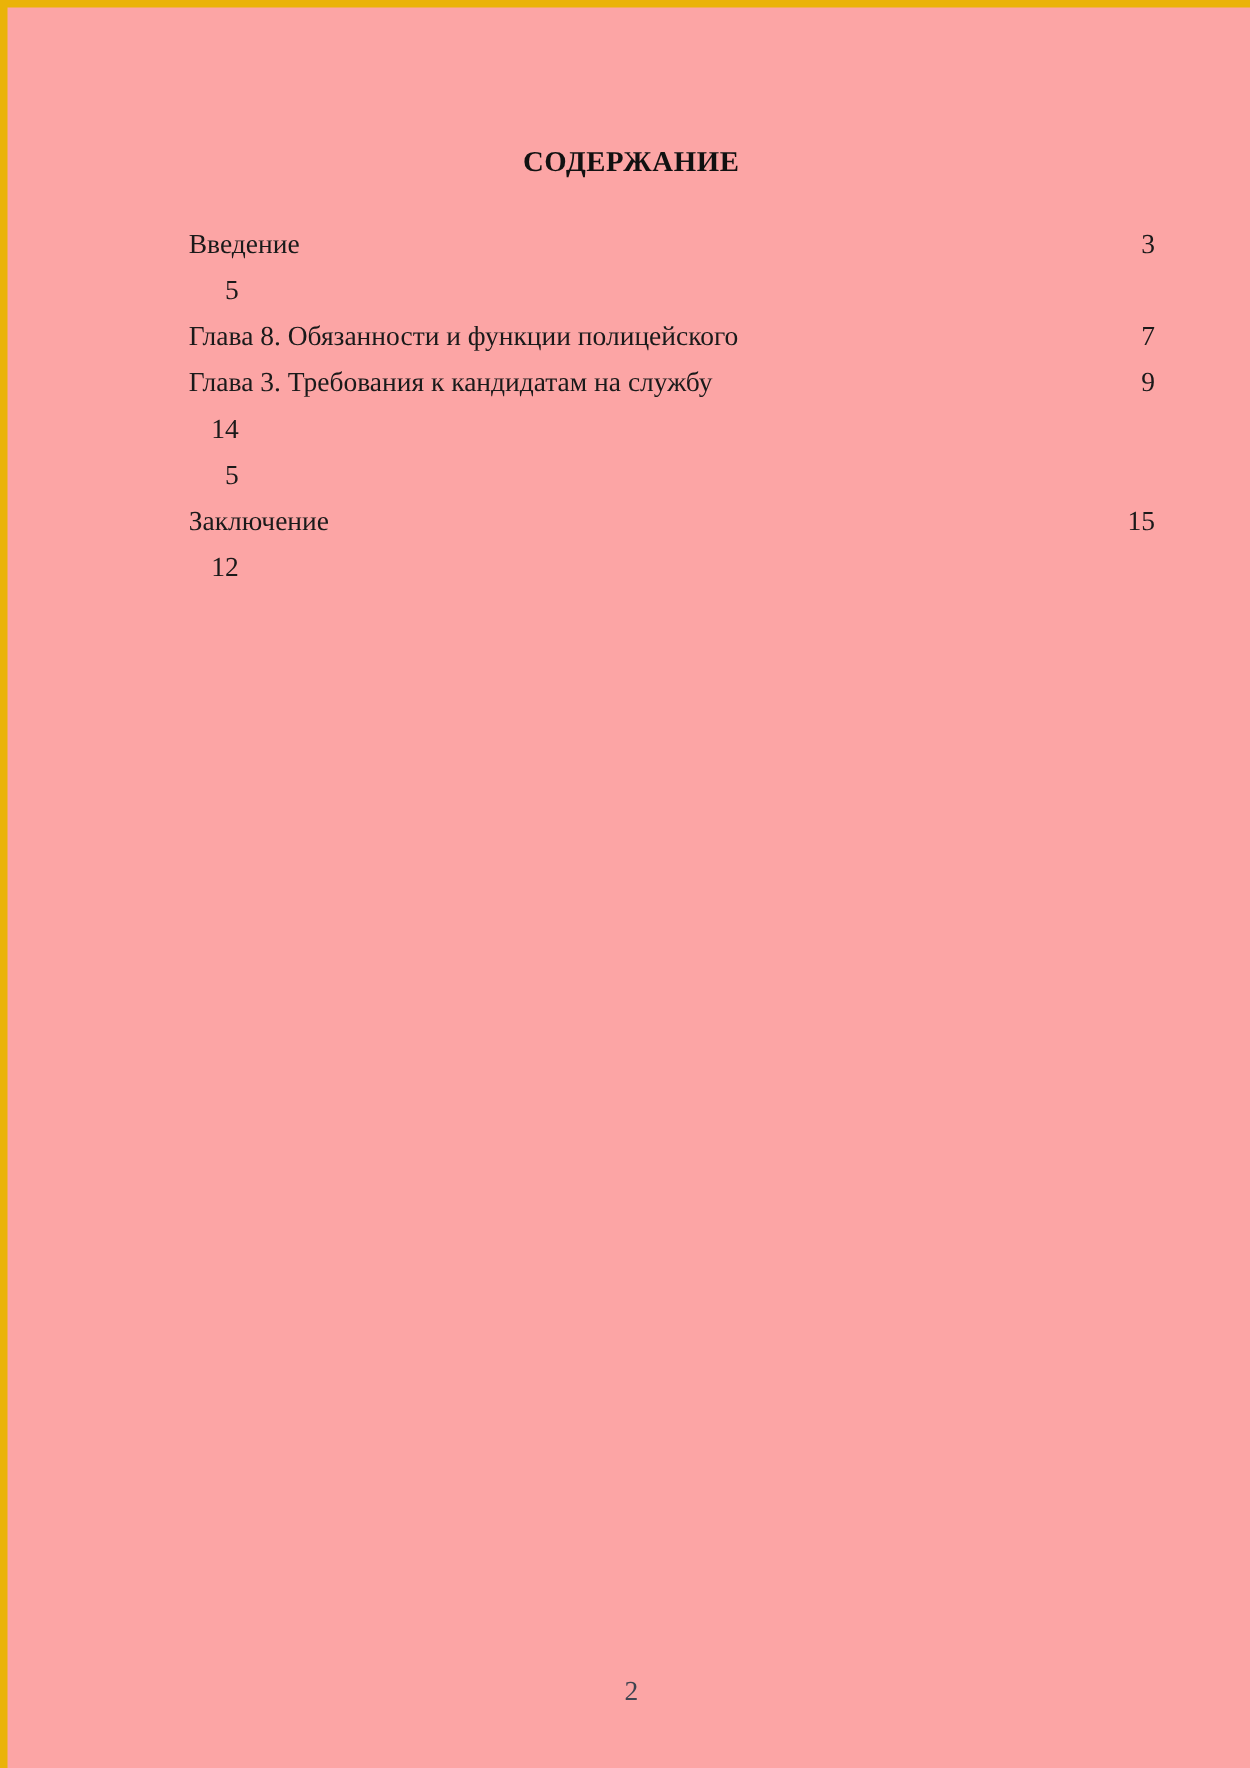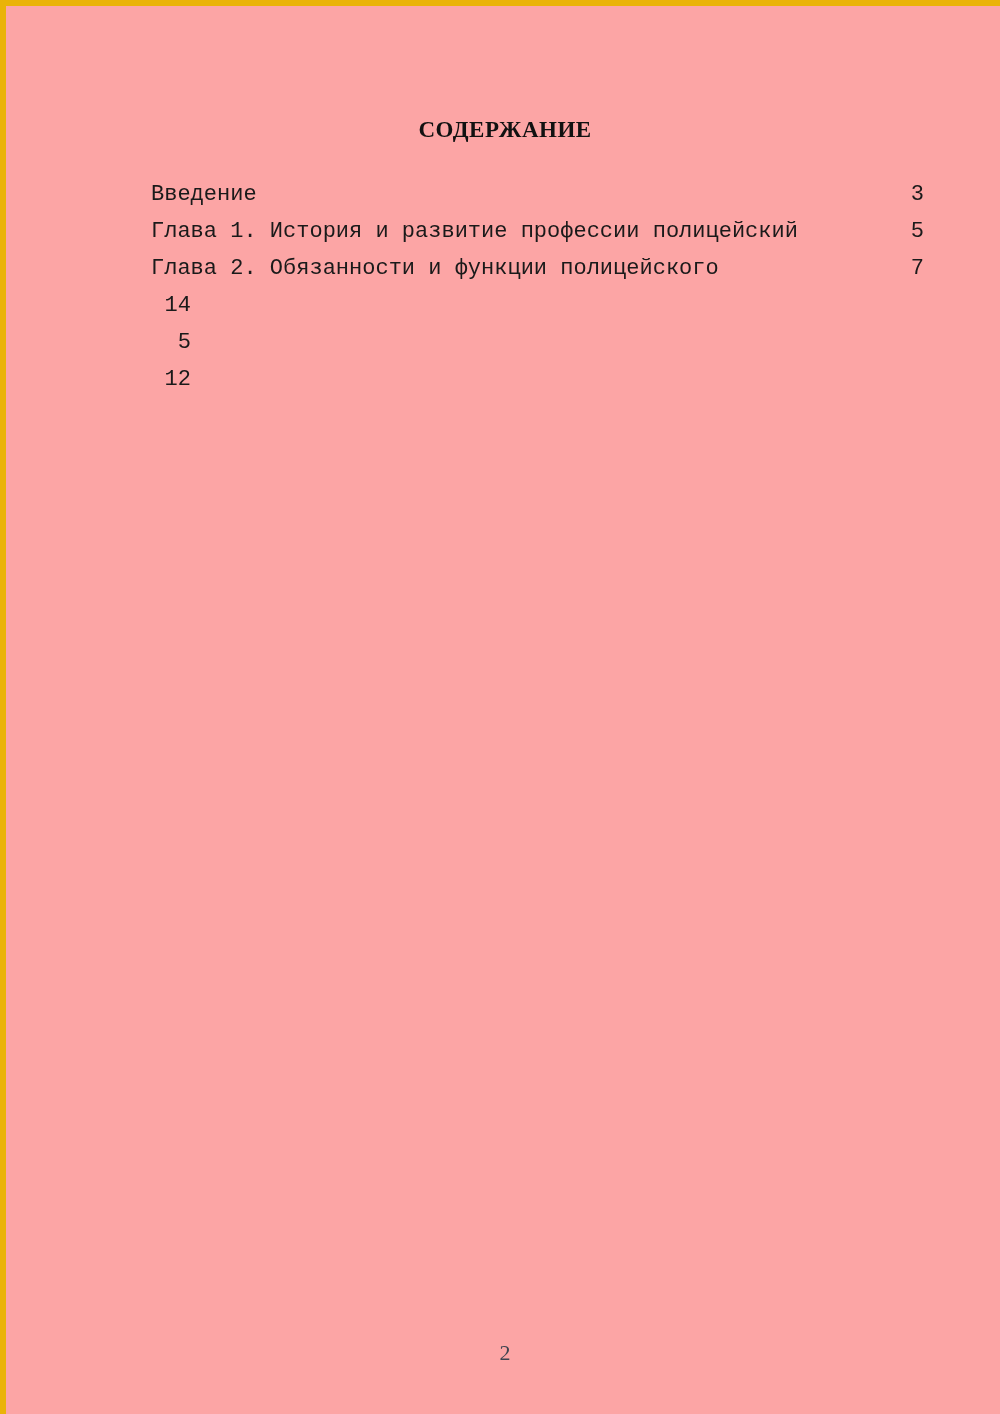--- a/index.html
+++ b/index.html
@@ -27,21 +27,20 @@
     font-size: 23px;
     font-weight: bold;
     letter-spacing: 0.5px;
     color: #111111;
   }
   .toc {
     position: absolute;
     top: 170px;
     left: 145px;
     right: 80px;
-    font-family: Liberation Mono, monospace;
   }
   .toc-row {
     display: flex;
     justify-content: space-between;
     align-items: baseline;
     font-size: 22px;
     line-height: 37px;
     height: 37px;
   }
   .toc-label {
@@ -73,38 +72,45 @@
   <h1 class="doc-title">СОДЕРЖАНИЕ</h1>
 
   <div class="toc">
 
     <div class="toc-row">
       <span class="toc-label">Введение</span>
       <span class="toc-page">3</span>
     </div>
 
     <div class="toc-row">
-      <span class="toc-label">Глава 1. История и развитие профессии полицейский</span>
       <span class="toc-page">5</span>
     </div>
 
     <div class="toc-row">
-      <span class="toc-label">Глава 2. Обязанности и функции полицейского</span>
+      <span class="toc-label">Глава 8. Обязанности и функции полицейского</span>
       <span class="toc-page">7</span>
     </div>
 
+    <div class="toc-row">
+      <span class="toc-label">Глава 3. Требования к кандидатам на службу</span>
+      <span class="toc-page">9</span>
+    </div>
 
     <div class="toc-row">
       <span class="toc-page">14</span>
     </div>
 
     <div class="toc-row">
       <span class="toc-page">5</span>
     </div>
 
+    <div class="toc-row">
+      <span class="toc-label">Заключение</span>
+      <span class="toc-page">15</span>
+    </div>
 
     <div class="toc-row">
       <span class="toc-page">12</span>
     </div>
 
   </div>
 
   <div class="page-number">2</div>
 
 </div>

